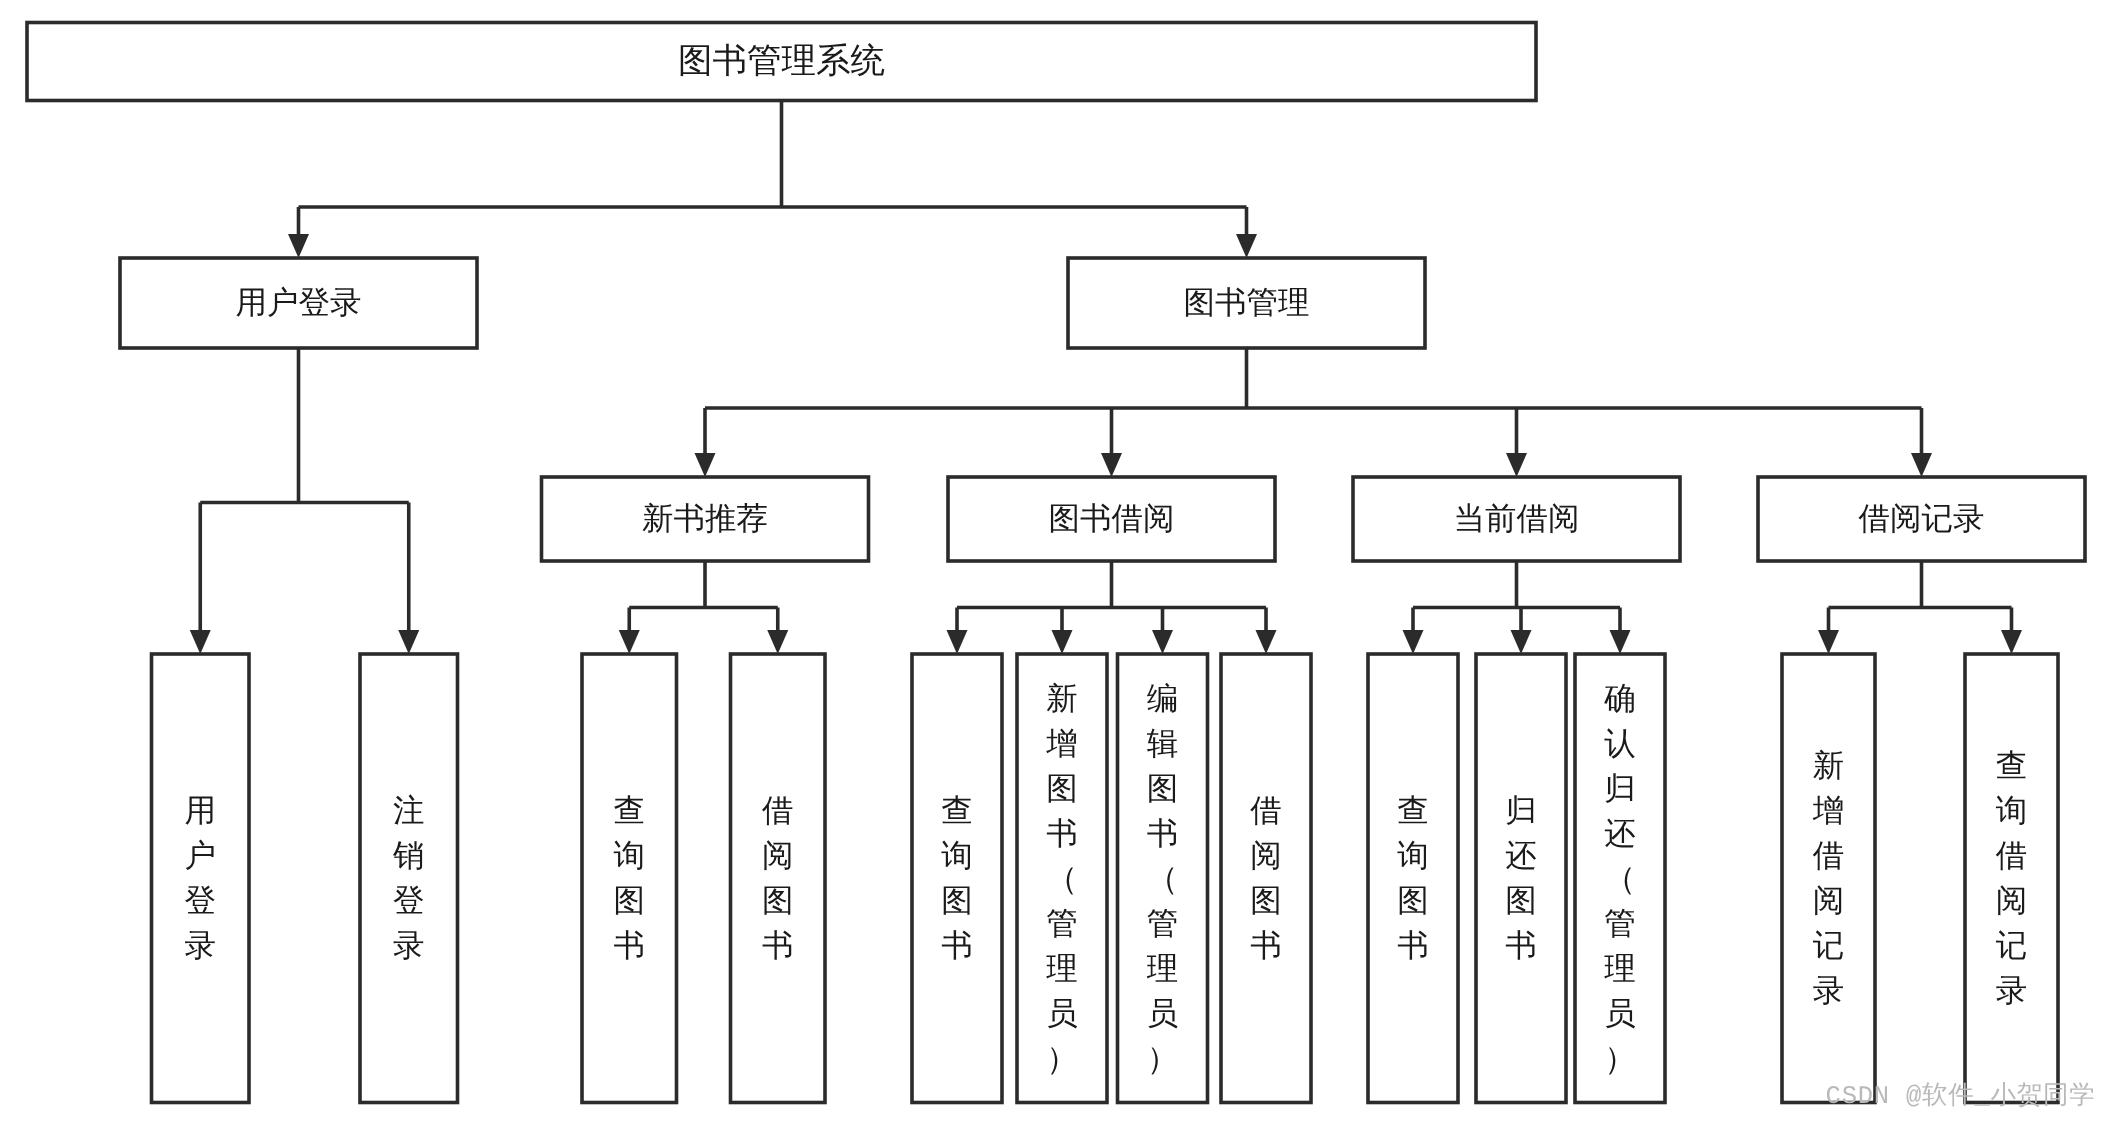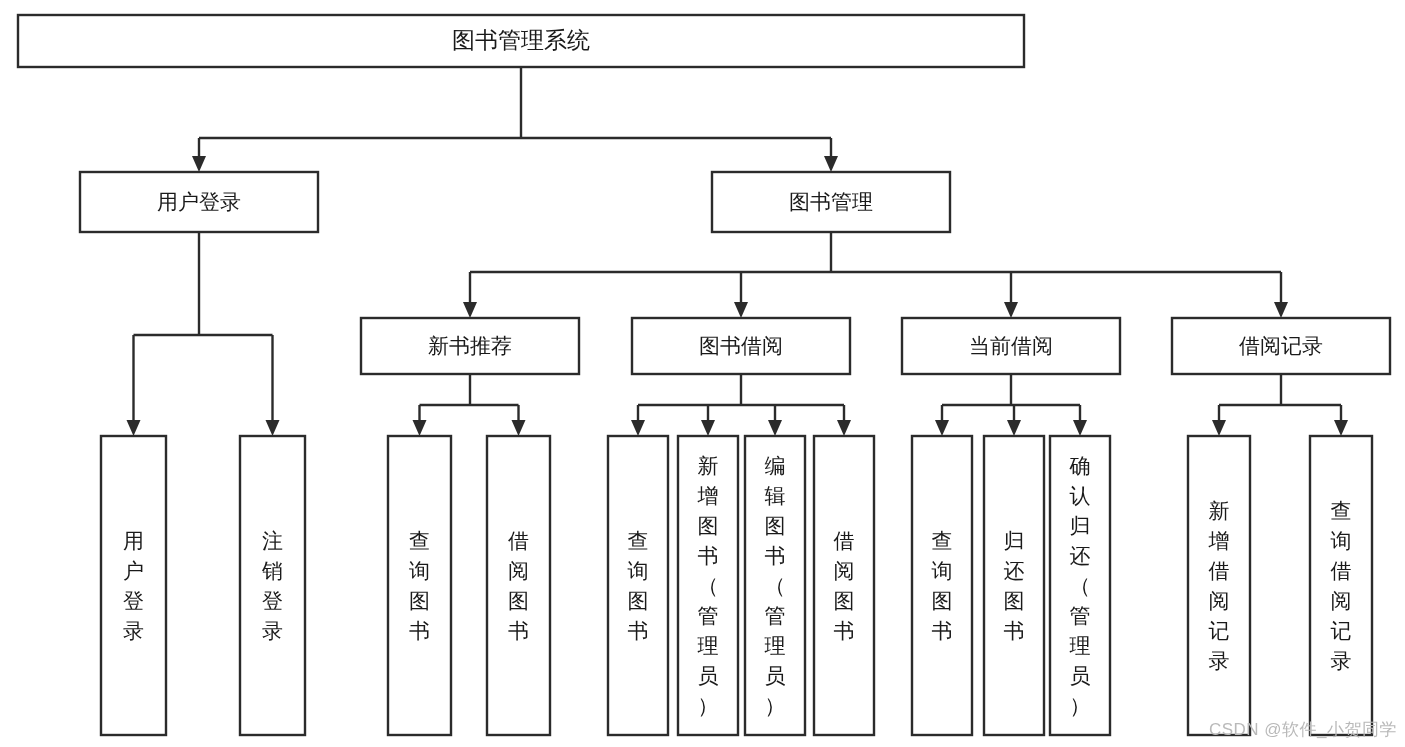--- a/index.html
+++ b/index.html
@@ -42,21 +42,21 @@
     fill: none;
   }
   .arrow-head {
     fill: #2b2b2b;
     stroke: none;
   }
   .watermark {
     position: absolute;
     right: 8px;
     bottom: 6px;
-    font-family: Liberation Sans, sans-serif;
+    font-family: Liberation Mono, monospace;
     font-size: 17px;
     color: #b9b9b9;
     letter-spacing: 0.5px;
     white-space: nowrap;
     pointer-events: none;
   }
 </style>
 </head>
 <body>
 

